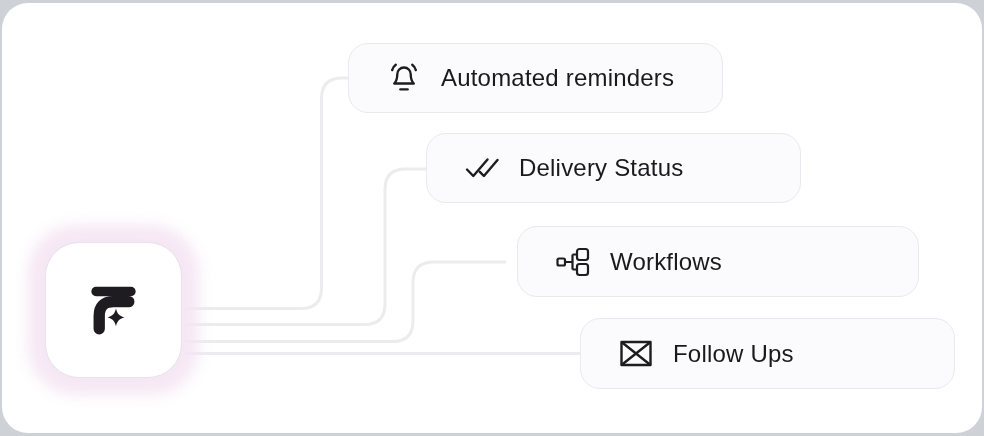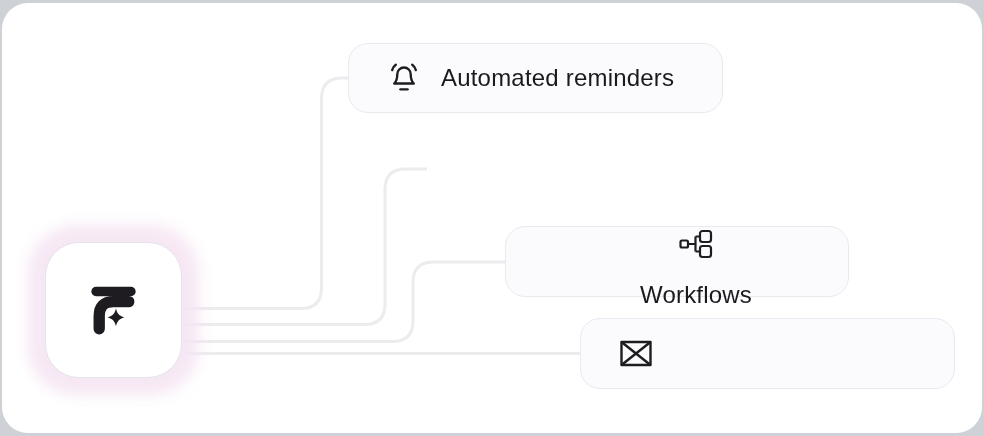--- a/index.html
+++ b/index.html
@@ -32,21 +32,21 @@
     position:absolute;height:70px;width:375px;box-sizing:border-box;
     background:#fbfafd;border:1.5px solid #ebe8f0;border-radius:20px;
     display:flex;align-items:center;padding-left:38px;gap:20px;
   }
   .card .icon{width:34px;height:34px;display:flex;align-items:center;justify-content:center;flex:0 0 34px;}
   .card .label{
     font-size:24px;font-weight:400;color:#1a191e;letter-spacing:.2px;white-space:nowrap;
   }
   .card-1{left:348px;top:43px;}
   .card-2{left:426px;top:133px;}
-  .card-3{left:505px;top:226px;width:344px;height:71px;flex-direction:column;}
+  .card-3{left:517px;top:226px;width:402px;height:71px;}
   .card-4{left:580px;top:318px;height:71px;}
 </style>
 </head>
 <body>
 
 <div class="frame">
   <div class="canvas"></div>
 
   <svg class="connectors" viewBox="0 0 984 436" fill="none" stroke="#ececee" stroke-width="3">
     <path d="M185 308.5 H301 Q321.5 308.5 321.5 288 V98.5 Q321.5 78 342 78 H349"></path>
@@ -69,20 +69,29 @@
       <svg width="30" height="32" viewBox="0 0 28 30" fill="none" stroke="#1d1c21" stroke-width="2.2" stroke-linecap="round" stroke-linejoin="round">
         <path d="M14 5.2c-3.6 0-6.3 2.8-6.3 6.3 0 6-2.9 8.7-2.9 8.7h18.4s-2.9-2.7-2.9-8.7c0-3.5-2.7-6.3-6.3-6.3z"></path>
         <path d="M10.6 25.6h6.8"></path>
         <path d="M6.3 2.6C4.6 3.8 3.4 5.6 2.9 7.6"></path>
         <path d="M21.7 2.6c1.7 1.2 2.9 3 3.4 5"></path>
       </svg>
     </span>
     <span class="label">Automated reminders</span>
   </div>
 
+  <div class="card card-2">
+    <span class="icon">
+      <svg width="34" height="26" viewBox="0 0 34 26" fill="none" stroke="#1d1c21" stroke-width="2.4" stroke-linecap="round" stroke-linejoin="round">
+        <path d="M2 14.5l6.3 6.5L22.5 4.5"></path>
+        <path d="M14.8 16.8l4.1 4.2L32.5 5"></path>
+      </svg>
+    </span>
+    <span class="label">Delivery Status</span>
+  </div>
 
   <div class="card card-3">
     <span class="icon">
       <svg width="34" height="32" viewBox="0 0 34 32" fill="none" stroke="#1d1c21" stroke-width="2.2" stroke-linejoin="round">
         <rect x="1.5" y="12.5" width="7.5" height="7" rx="1.5"></rect>
         <path d="M9 16h7.5 M16.5 8.5h4.5 M16.5 23.5h4.5 M16.5 8.5v15"></path>
         <rect x="21" y="3" width="11" height="11" rx="2.5"></rect>
         <rect x="21" y="18" width="11" height="11" rx="2.5"></rect>
       </svg>
     </span>
@@ -90,14 +99,15 @@
   </div>
 
   <div class="card card-4">
     <span class="icon">
       <svg width="32" height="27" viewBox="0 0 32 26" fill="none" stroke="#1d1c21" stroke-width="2.4" stroke-linejoin="round">
         <rect x="1.5" y="1.5" width="29" height="23"></rect>
         <path d="M1.5 1.5L16 13 30.5 1.5"></path>
         <path d="M1.5 24.5L16 13l14.5 11.5"></path>
       </svg>
     </span>
+    <span class="label">Follow Ups</span>
   </div>
 </div>
 
 </body></html>

